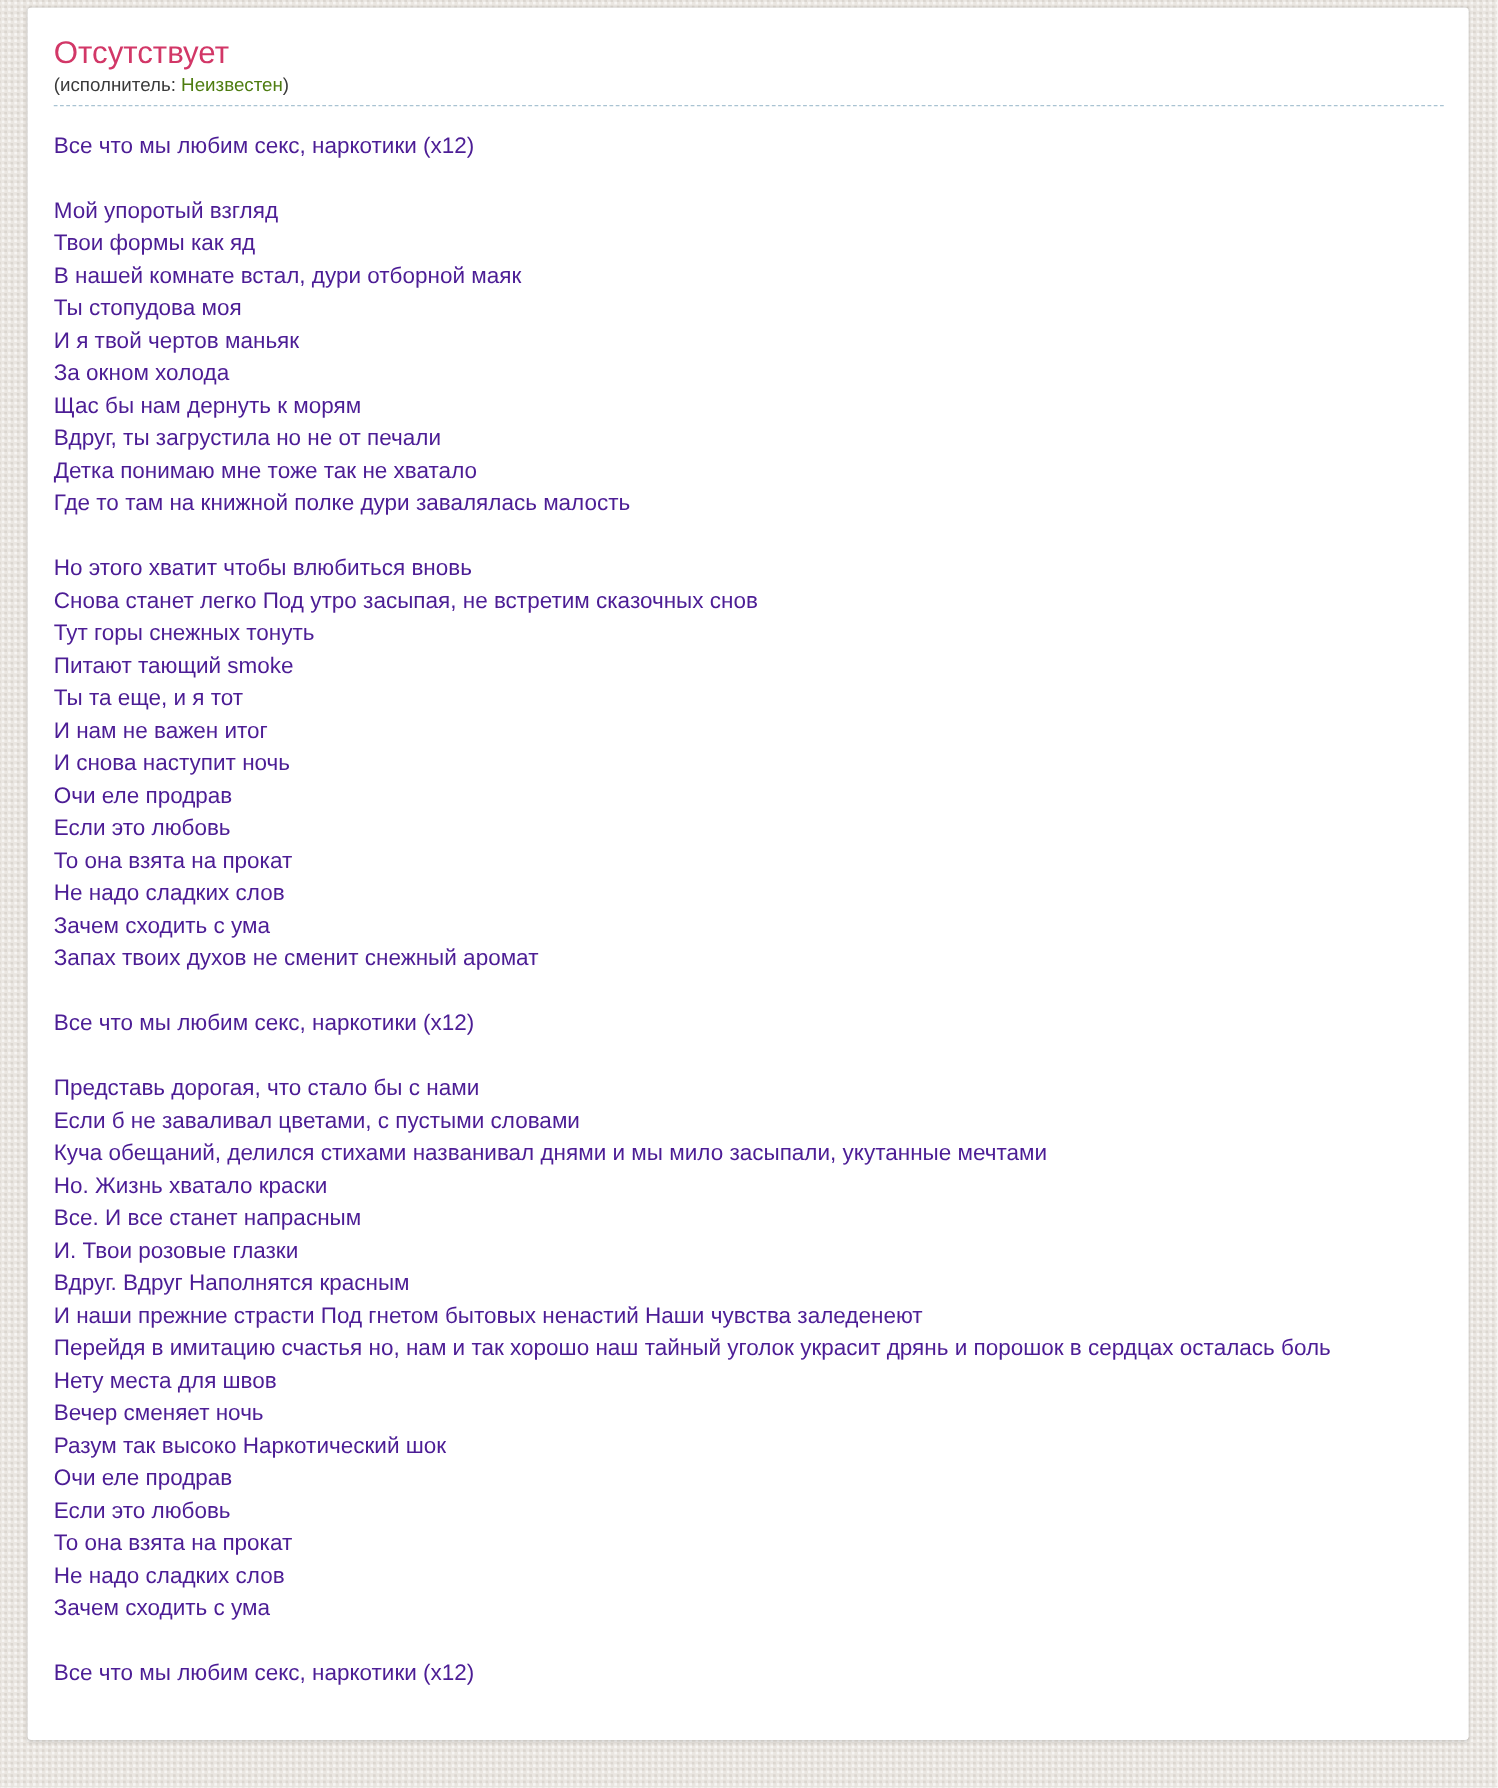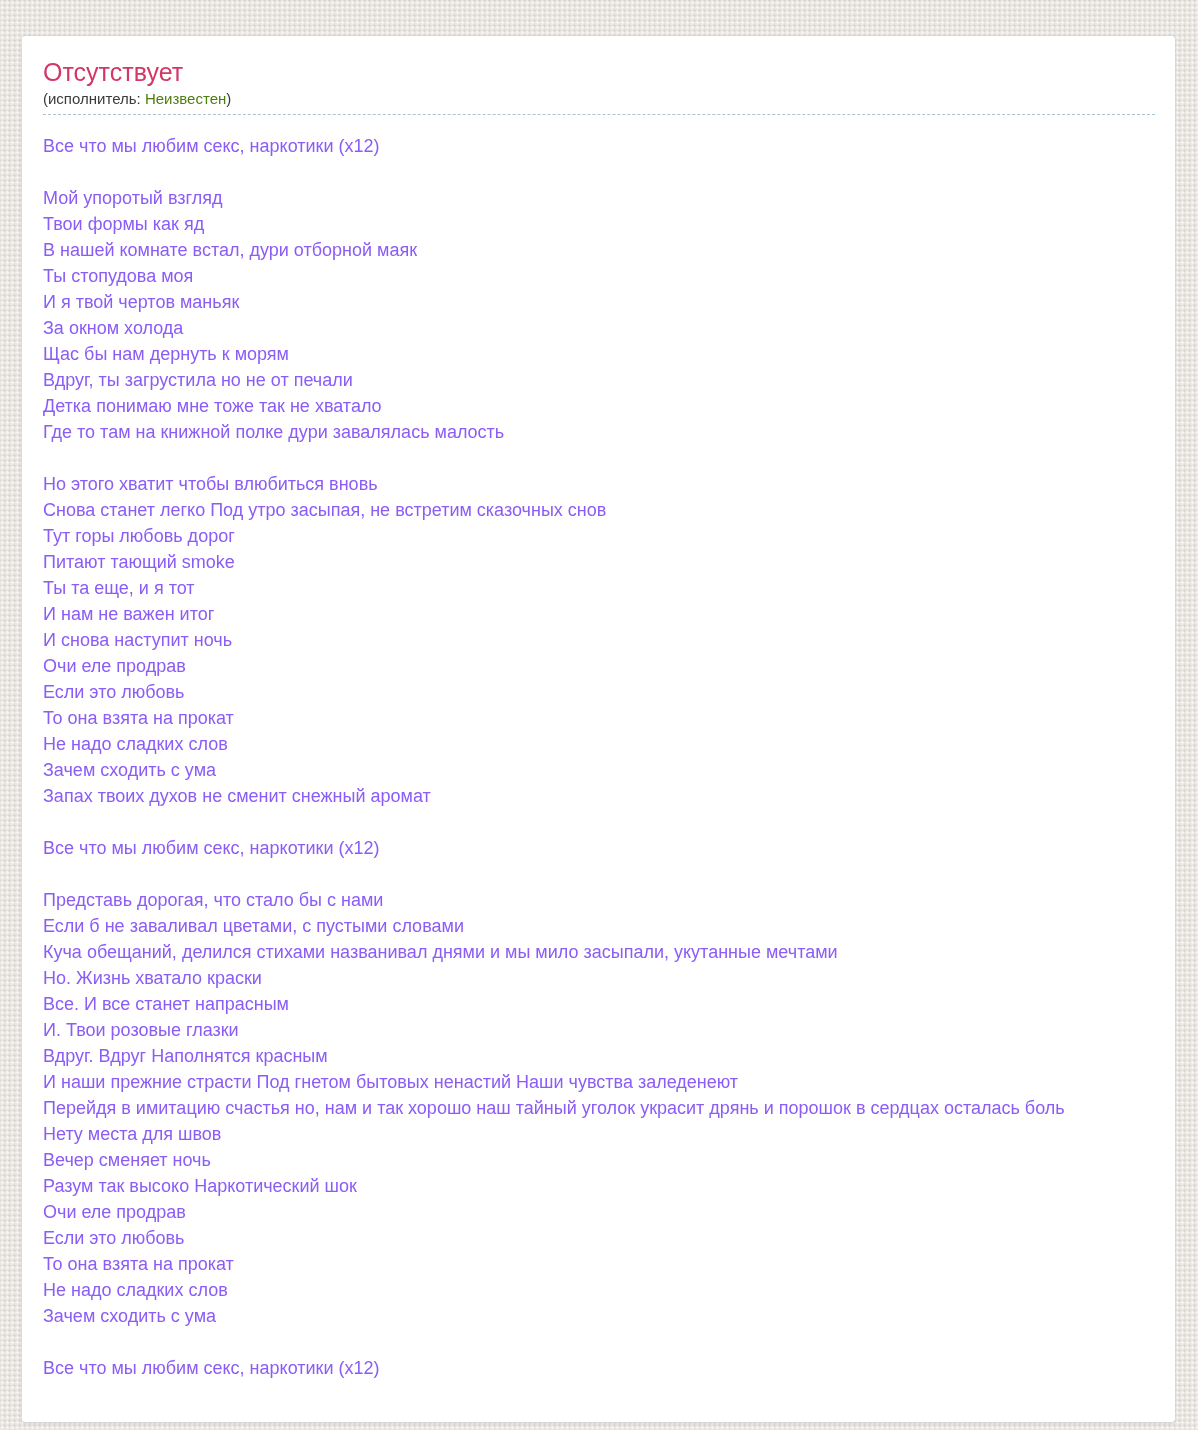--- a/index.html
+++ b/index.html
@@ -16,21 +16,21 @@
     background-image:
       radial-gradient(rgba(255,255,255,0.6) 1px, transparent 1.3px),
       radial-gradient(rgba(176,168,156,0.25) 1px, transparent 1.3px);
     background-size: 5px 5px, 5px 5px;
     background-position: 0 0, 2px 3px;
   }
 
   .card {
     position: absolute;
     left: 22px;
-    top: 36px;
+    top: 6px;
     width: 1153px;
     height: 1386px;
     background: #ffffff;
     border-radius: 3px;
     box-shadow: 0 1px 3px rgba(0,0,0,0.14), 0 0 1px rgba(0,0,0,0.10);
     padding: 22px 20px 20px 21px;
     overflow: hidden;
   }
 
   .song-title {
@@ -51,21 +51,21 @@
 
   .artist-link {
     color: #4d7c0f;
     text-decoration: none;
     cursor: pointer;
   }
 
   .lyrics {
     margin-top: 18px;
     font-size: 18px;
-    color: #8b5cf6;
+    color: #4c1d95;
   }
 
   .lyric-line {
     line-height: 26px;
     min-height: 26px;
     white-space: nowrap;
   }
 </style>
 </head>
 <body>
@@ -84,21 +84,21 @@
       <div class="lyric-line">Ты стопудова моя</div>
       <div class="lyric-line">И я твой чертов маньяк</div>
       <div class="lyric-line">За окном холода</div>
       <div class="lyric-line">Щас бы нам дернуть к морям</div>
       <div class="lyric-line">Вдруг, ты загрустила но не от печали</div>
       <div class="lyric-line">Детка понимаю мне тоже так не хватало</div>
       <div class="lyric-line">Где то там на книжной полке дури завалялась малость</div>
       <div class="lyric-line">&nbsp;</div>
       <div class="lyric-line">Но этого хватит чтобы влюбиться вновь</div>
       <div class="lyric-line">Снова станет легко Под утро засыпая, не встретим сказочных снов</div>
-      <div class="lyric-line">Тут горы любовь дорог</div>
+      <div class="lyric-line">Тут горы снежных тонуть</div>
       <div class="lyric-line">Питают тающий smoke</div>
       <div class="lyric-line">Ты та еще, и я тот</div>
       <div class="lyric-line">И нам не важен итог</div>
       <div class="lyric-line">И снова наступит ночь</div>
       <div class="lyric-line">Очи еле продрав</div>
       <div class="lyric-line">Если это любовь</div>
       <div class="lyric-line">То она взята на прокат</div>
       <div class="lyric-line">Не надо сладких слов</div>
       <div class="lyric-line">Зачем сходить с ума</div>
       <div class="lyric-line">Запах твоих духов не сменит снежный аромат</div>

